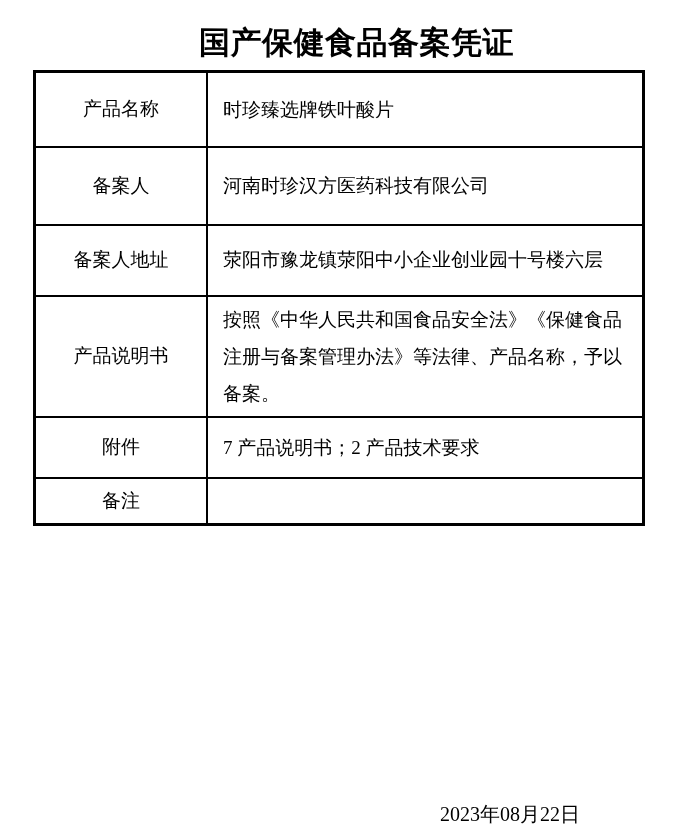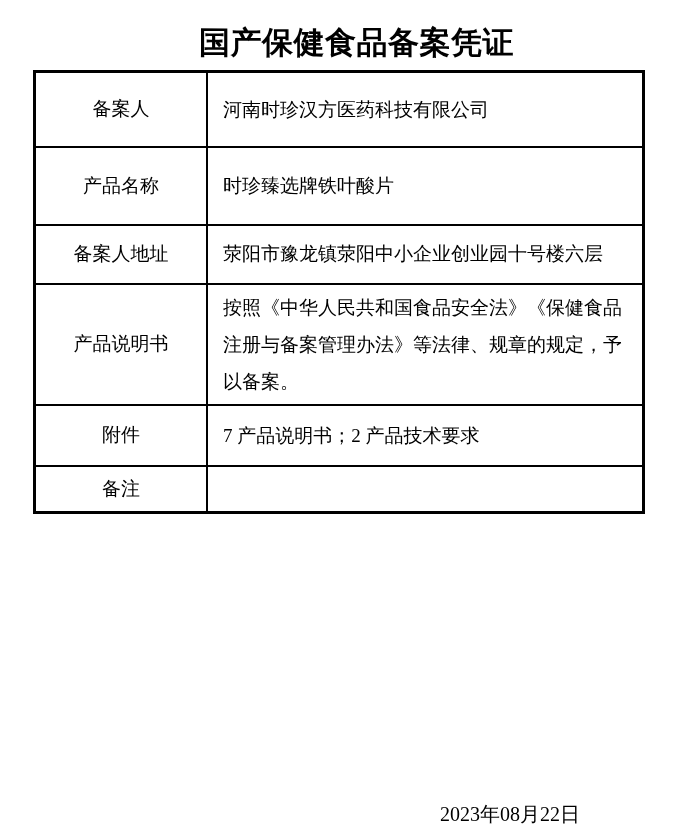--- a/index.html
+++ b/index.html
@@ -61,21 +61,21 @@
     padding: 0 6px;
   }
   .value-cell {
     text-align: left;
     padding: 4px 10px 4px 15px;
     line-height: 1.95;
   }
   
   .cert-table tr:nth-child(1) { height: 75px; }
   .cert-table tr:nth-child(2) { height: 78px; }
-  .cert-table tr:nth-child(3) { height: 59px; }
+  .cert-table tr:nth-child(3) { height: 71px; }
   .cert-table tr:nth-child(4) { height: 73px; }
   .cert-table tr:nth-child(5) { height: 61px; }
   .cert-table tr:nth-child(6) { height: 47px; }
   .cert-table tr:nth-child(7) { height: 288px; }
   .issue-date {
     position: absolute;
     top: 802px;
     left: 440px;
     font-size: 20px;
     line-height: 1.2;
@@ -85,34 +85,34 @@
 </head>
 <body>
 
 <div class="page">
 
   <h1 class="title">国产保健食品备案凭证</h1>
 
   <table class="cert-table">
     <tbody>
         <tr>
+          <td class="label-cell">产品名称</td>
+          <td class="value-cell">时珍臻选牌铁叶酸片</td>
+        </tr>
+        <tr>
           <td class="label-cell">备案人</td>
           <td class="value-cell">河南时珍汉方医药科技有限公司</td>
-        </tr>
-        <tr>
-          <td class="label-cell">产品名称</td>
-          <td class="value-cell">时珍臻选牌铁叶酸片</td>
         </tr>
         <tr>
           <td class="label-cell">备案人地址</td>
           <td class="value-cell">荥阳市豫龙镇荥阳中小企业创业园十号楼六层</td>
         </tr>
         <tr>
           <td class="label-cell">产品说明书</td>
-          <td class="value-cell">按照《中华人民共和国食品安全法》《保健食品注册与备案管理办法》等法律、规章的规定，予以备案。</td>
+          <td class="value-cell">按照《中华人民共和国食品安全法》《保健食品注册与备案管理办法》等法律、产品名称，予以备案。</td>
         </tr>
         <tr>
           <td class="label-cell">附件</td>
           <td class="value-cell">7 产品说明书；2 产品技术要求</td>
         </tr>
         <tr>
           <td class="label-cell">备注</td>
           <td class="value-cell"></td>
         </tr>
       </tbody>

